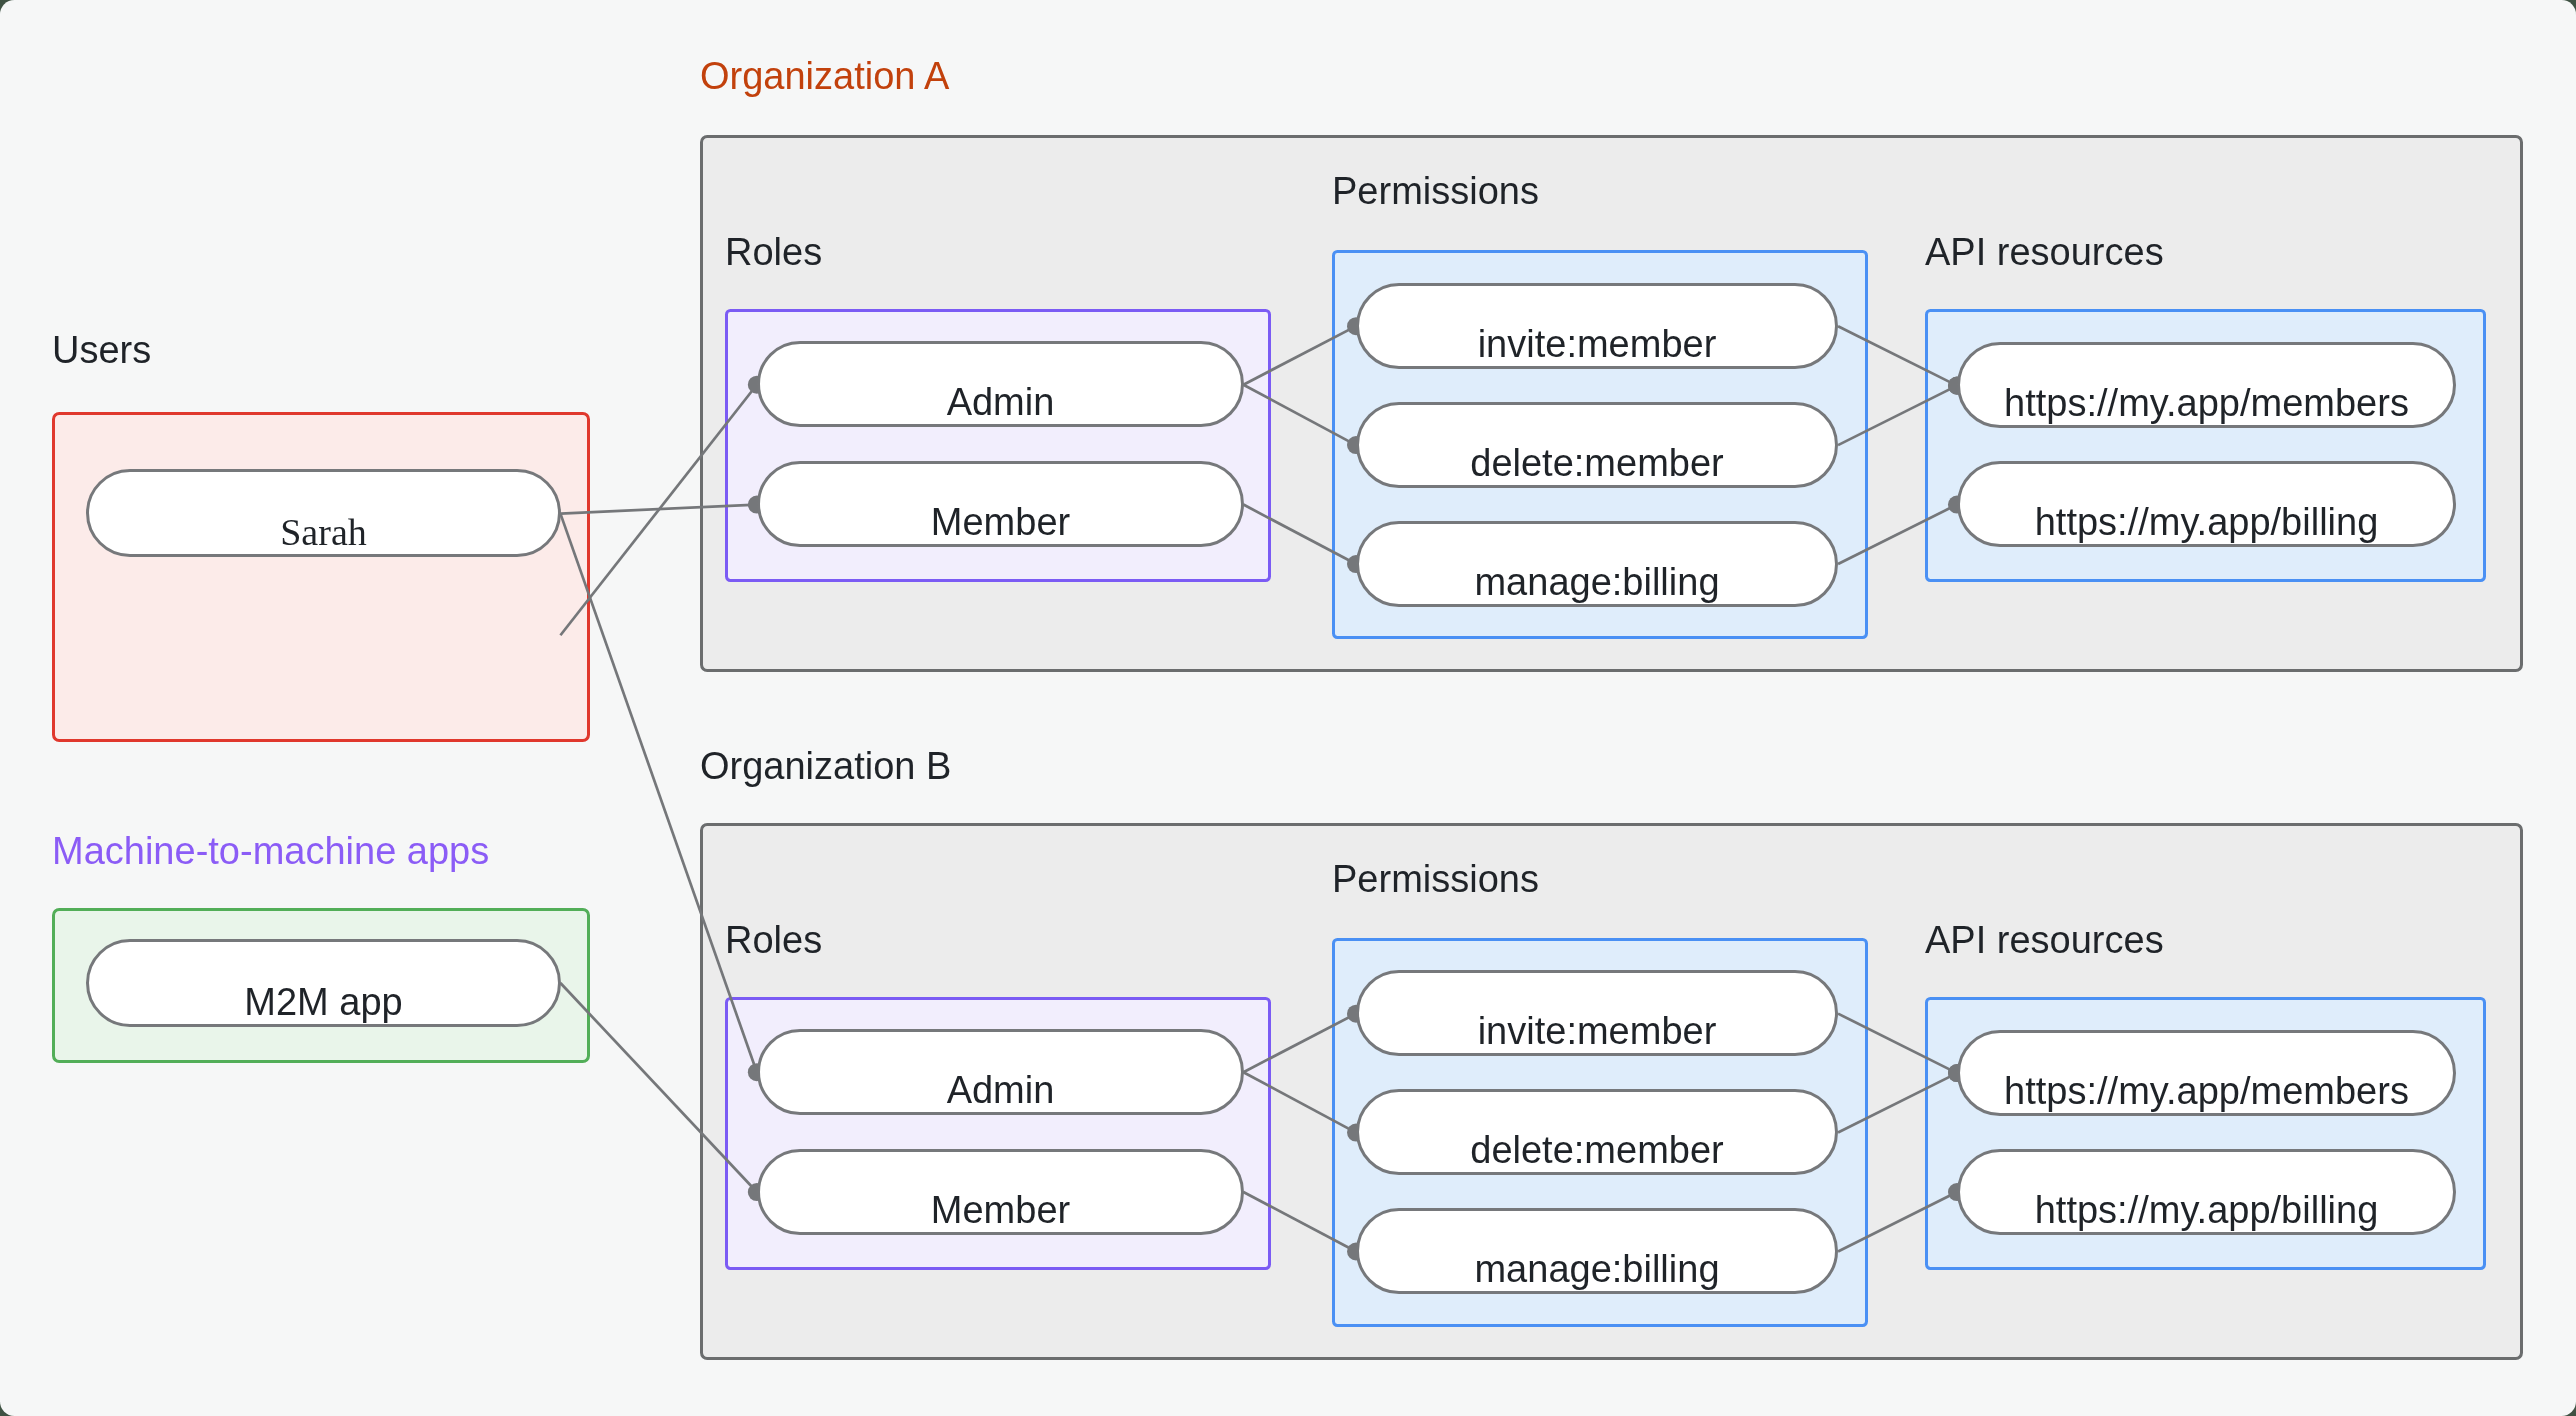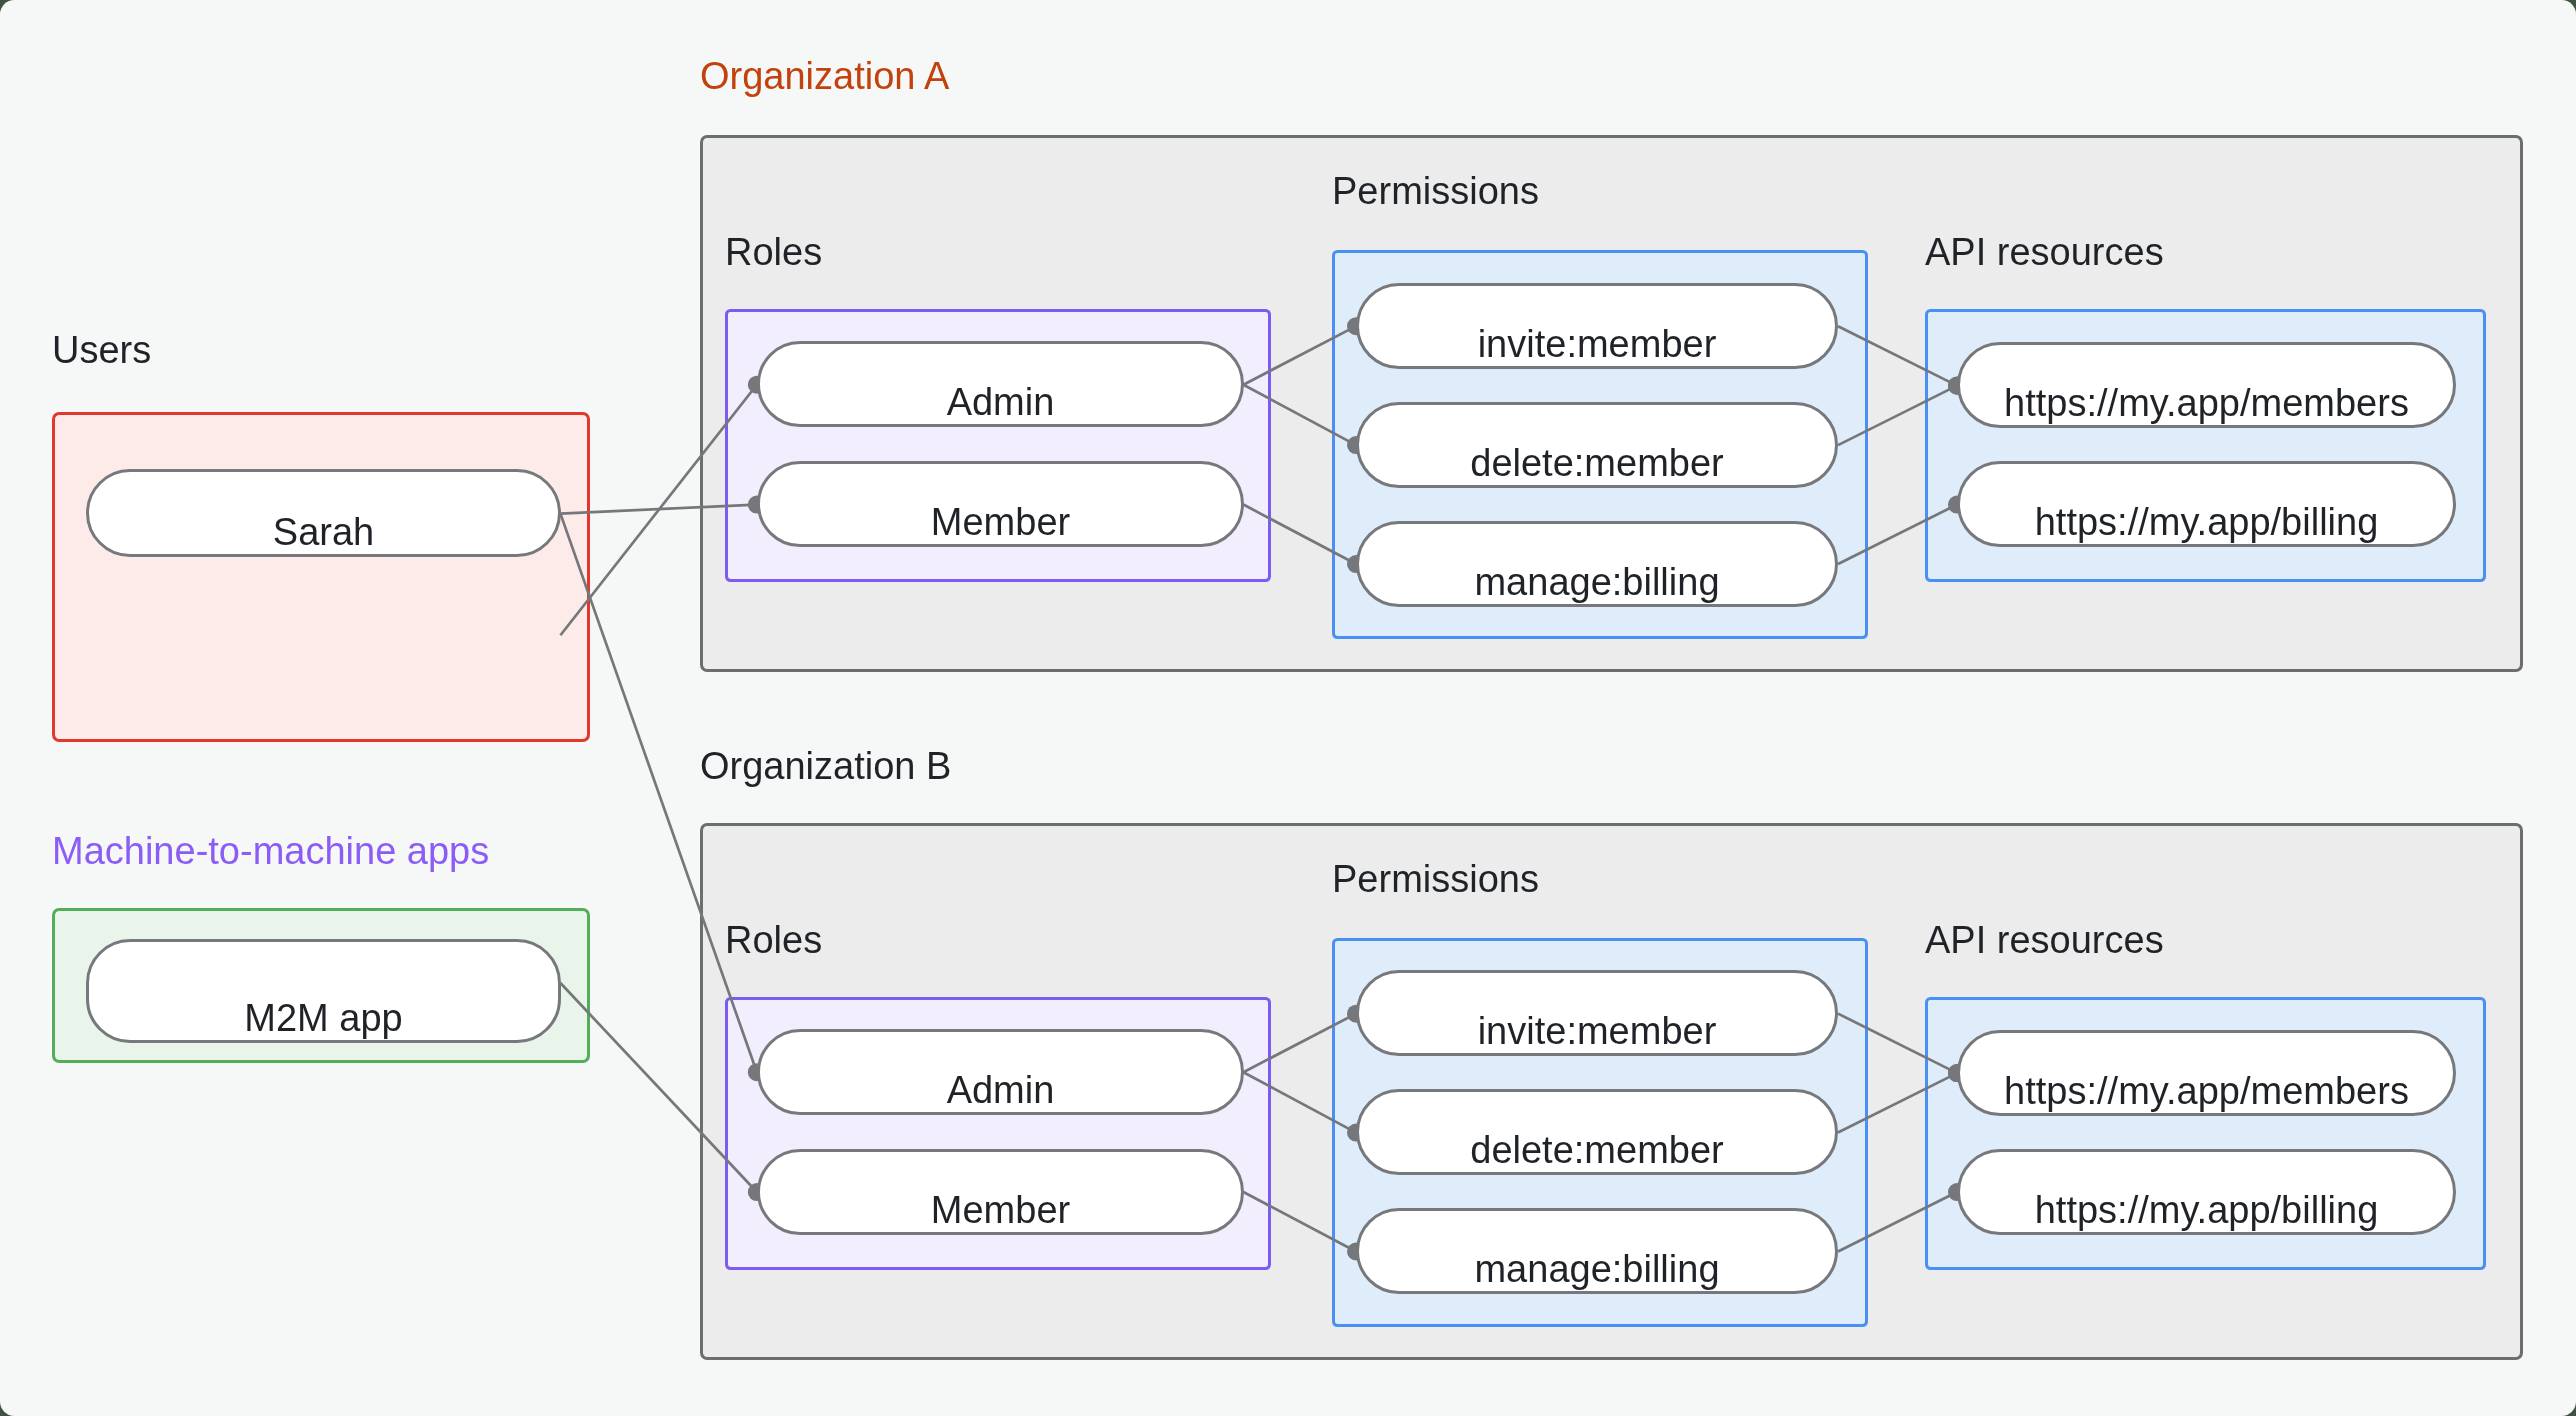--- a/index.html
+++ b/index.html
@@ -92,24 +92,24 @@
       <line x1="1380" y1="1323" x2="1505" y2="1389" stroke="#75777a" stroke-width="3"></line>
       <circle cx="1505" cy="1389" r="10" fill="#75777a"></circle>
       <line x1="2040" y1="1125" x2="2172" y2="1191" stroke="#75777a" stroke-width="3"></line>
       <circle cx="2172" cy="1191" r="10" fill="#75777a"></circle>
       <line x1="2040" y1="1257" x2="2172" y2="1191" stroke="#75777a" stroke-width="3"></line>
       <circle cx="2172" cy="1191" r="10" fill="#75777a"></circle>
       <line x1="2040" y1="1389" x2="2172" y2="1323" stroke="#75777a" stroke-width="3"></line>
       <circle cx="2172" cy="1323" r="10" fill="#75777a"></circle>
     </svg>
   <div id="nodes-layer" class="layer">
-      <div class="node-pill" style="left: 86px; top: 469px; width: 475px; height: 88px; border-radius: 44px; background: rgb(255, 255, 255); border-color: rgb(118, 120, 123); color: rgb(31, 35, 40);">
+      <div class="node-pill" style="left: 86px; top: 469px; width: 475px; height: 88px; border-radius: 44px; background: rgb(255, 255, 255); border-color: rgb(118, 120, 123); color: rgb(31, 35, 40); font-family: Liberation Serif, serif;">
         <span>Sarah</span>
       </div>
-      <div class="node-pill" style="left: 86px; top: 939px; width: 475px; height: 104px; border-radius: 44px; background: rgb(255, 255, 255); border-color: rgb(118, 120, 123); color: rgb(31, 35, 40);">
+      <div class="node-pill" style="left: 86px; top: 939px; width: 475px; height: 88px; border-radius: 44px; background: rgb(255, 255, 255); border-color: rgb(118, 120, 123); color: rgb(31, 35, 40);">
         <span>M2M app</span>
       </div>
       <div class="node-pill" style="left: 757px; top: 341px; width: 487px; height: 86px; border-radius: 43px; background: rgb(255, 255, 255); border-color: rgb(118, 120, 123); color: rgb(31, 35, 40);">
         <span>Admin</span>
       </div>
       <div class="node-pill" style="left: 757px; top: 461px; width: 487px; height: 86px; border-radius: 43px; background: rgb(255, 255, 255); border-color: rgb(118, 120, 123); color: rgb(31, 35, 40);">
         <span>Member</span>
       </div>
       <div class="node-pill" style="left: 1356px; top: 283px; width: 482px; height: 86px; border-radius: 43px; background: rgb(255, 255, 255); border-color: rgb(118, 120, 123); color: rgb(31, 35, 40);">
         <span>invite:member</span>

